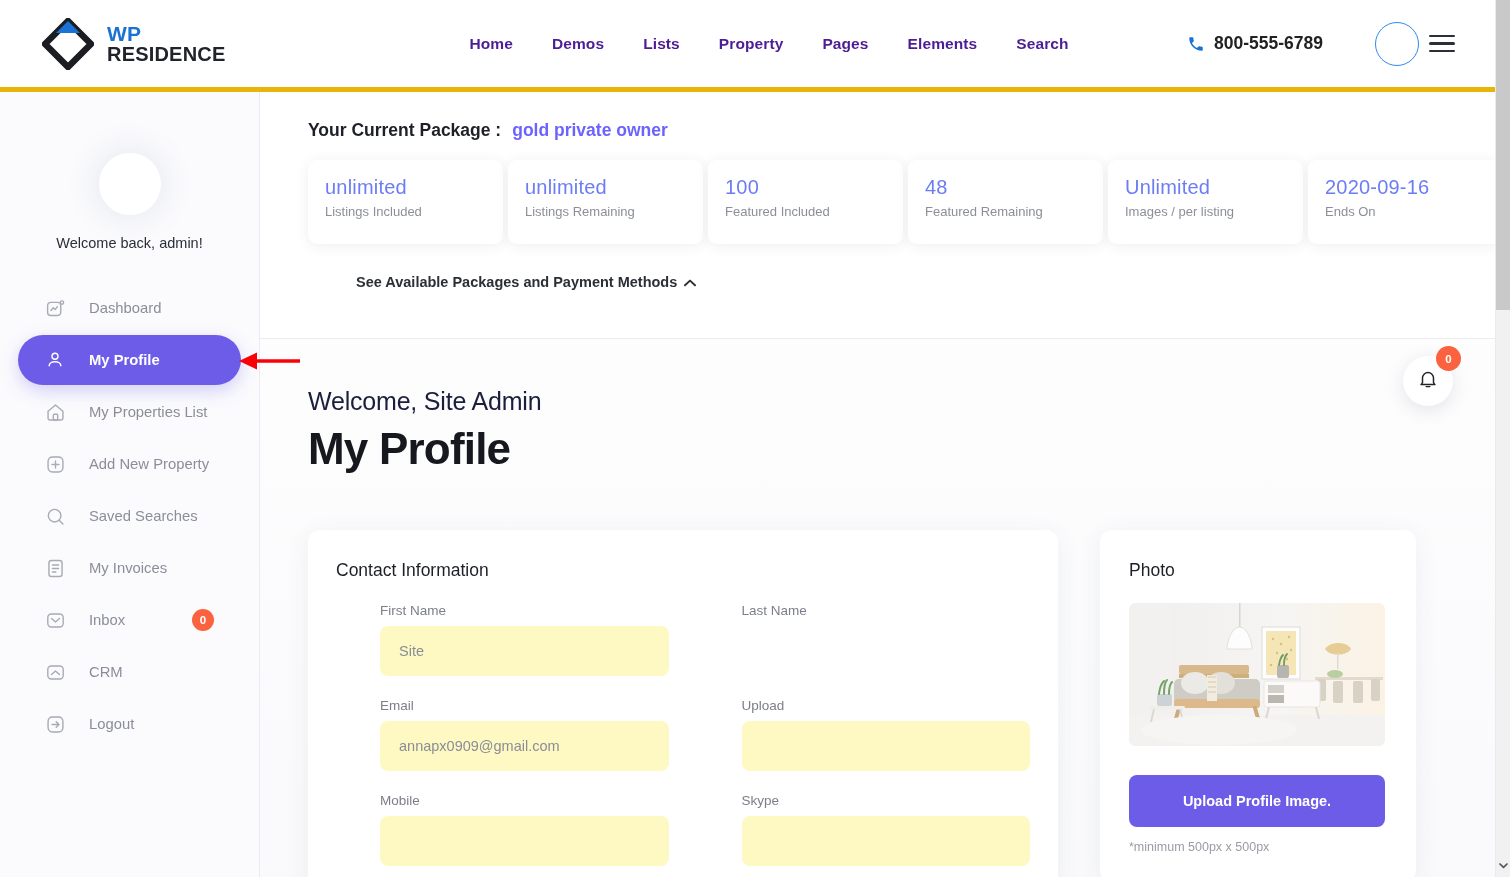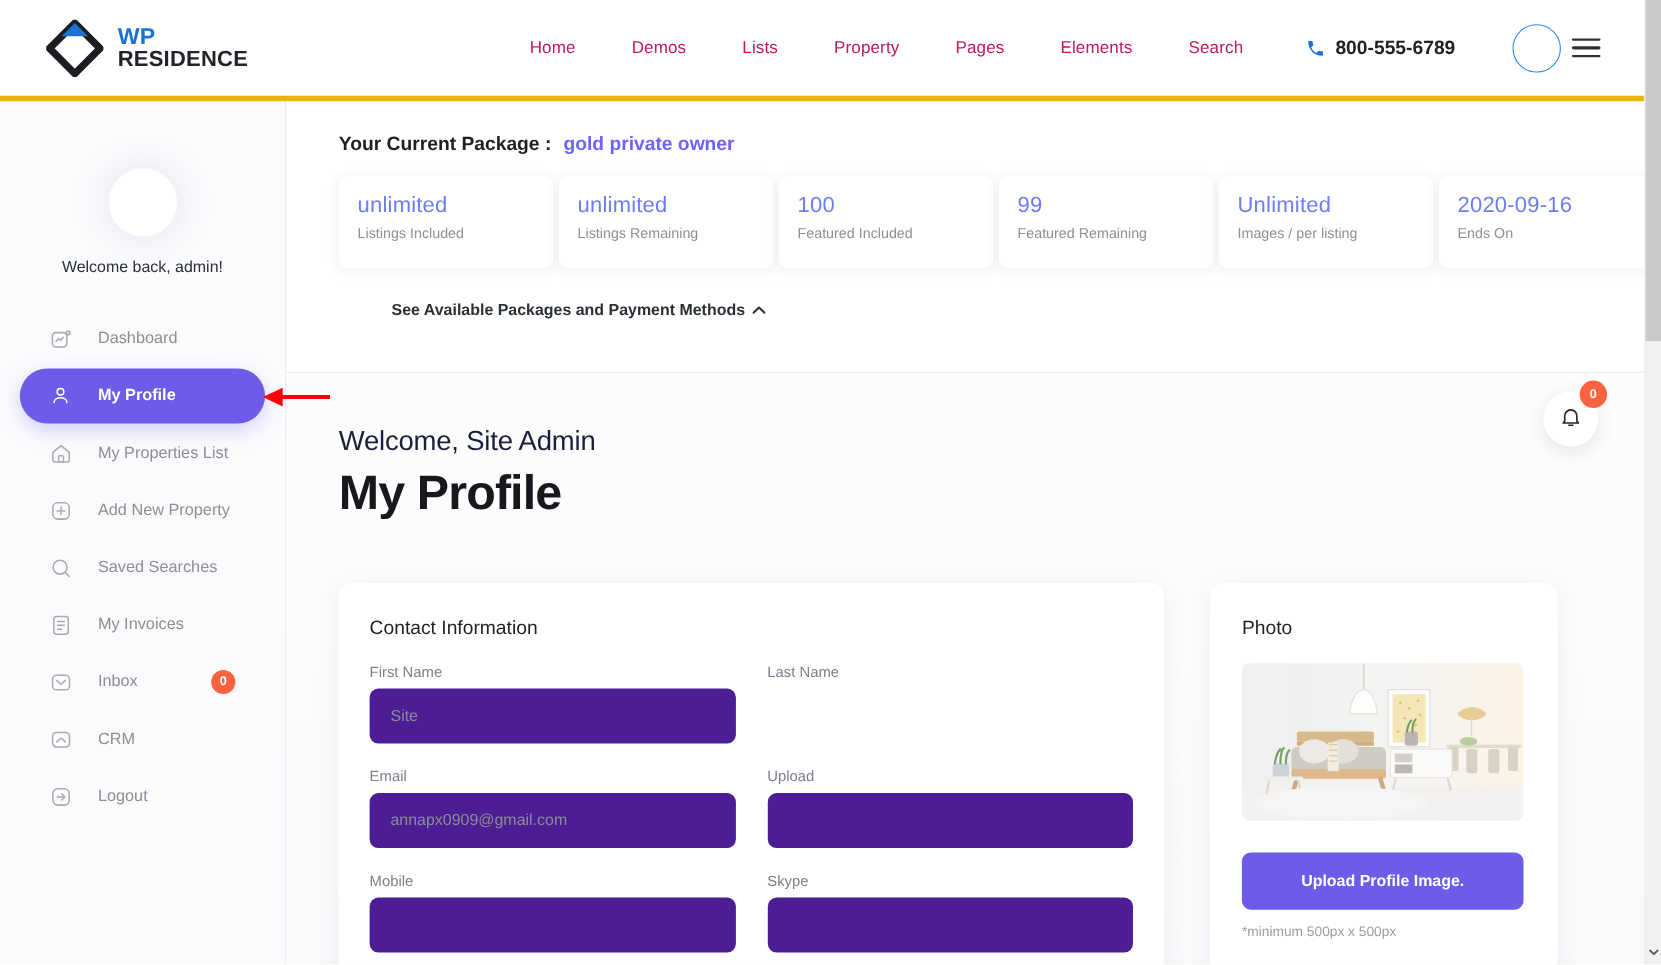--- a/index.html
+++ b/index.html
@@ -20,22 +20,22 @@
     z-index: 30;
   }
   .logo-wrap { display: flex; align-items: center; margin-left: 42px; }
   .logo-mark { width: 52px; height: 52px; position: relative; flex: 0 0 auto; }
   .logo-text { margin-left: 13px; line-height: 1.02; }
   .logo-text .l1 { font-size: 21px; font-weight: bold; color: #1a73d4; letter-spacing: .2px; }
   .logo-text .l2 { font-size: 20px; font-weight: bold; color: #20232a; letter-spacing: .2px; }
 
   .mainnav { display: flex; align-items: center; gap: 39px; margin-left: 244px; }
   .mainnav a {
-    font-size: 15.5px; color: #be185d; text-decoration: none; font-weight: 400;
-    letter-spacing: .1px; white-space: nowrap; margin-left: 12px;
+    font-size: 15.5px; color: #4c1d95; text-decoration: none; font-weight: 700;
+    letter-spacing: .1px; white-space: nowrap;
   }
   .header-right { margin-left: auto; display: flex; align-items: center; margin-right: 40px; gap: 0; }
   .phone { display: flex; align-items: center; gap: 9px; font-size: 17.5px; font-weight: bold; color: #222; }
   .phone svg { display:block; }
   .user-circle {
     width: 44px; height: 44px; border-radius: 50%; border: 1.5px solid #2d8bf0;
     background:#fff; margin-left: 52px;
   }
   .burger { margin-left: 10px; width: 26px; display: flex; flex-direction: column; gap: 5px; cursor: pointer; }
   .burger span { display: block; height: 2.4px; background: #2b2f36; border-radius: 2px; }
@@ -108,26 +108,26 @@
   .cards-row { display: flex; gap: 42px; margin-top: 56px; }
   .card-contact {
     width: 750px; background: #ffffff; border-radius: 12px;
     box-shadow: 0 4px 24px rgba(60,64,90,0.07);
     padding: 30px 28px 34px 28px; flex: 0 0 750px;
   }
   .card-h { font-size: 17.5px; color: #1d2027; font-weight: 400; }
   .form-grid { display: grid; grid-template-columns: 1fr 1fr; column-gap: 29px; row-gap: 8px; margin-top: 22px; }
   .field-label { font-size: 13.5px; color: #7c7f8a; margin-bottom: 8px; }
   .field-input {
-    height: 50px; background: #4c1d95; border-radius: 8px; border: none; width: 100%;
+    height: 50px; background: #fef9c3; border-radius: 8px; border: none; width: 100%;
     padding: 0 19px; font-size: 14.5px; color: #8a8d96;
     font-family: "Liberation Sans", sans-serif;
   }
   .field-input::placeholder { color: #8a8d96; opacity: 1; }
-  .field-block { margin-bottom: 14px; }
+  .field-block { margin-bottom: 14px; margin-left: 44px; }
 
   .card-photo {
     width: 316px; background: #ffffff; border-radius: 12px;
     box-shadow: 0 4px 24px rgba(60,64,90,0.07);
     padding: 30px 29px 30px 29px; flex: 0 0 316px; height: 352px;
   }
   .photo-thumb {
     width: 256px; height: 143px; border-radius: 7px; margin-top: 22px;
     overflow: hidden; position: relative; background: #f3f1ee;
   }
@@ -335,21 +335,21 @@
         </div>
         <div class="pkg-card">
           <div class="v">unlimited</div>
           <div class="k">Listings Remaining</div>
         </div>
         <div class="pkg-card">
           <div class="v">100</div>
           <div class="k">Featured Included</div>
         </div>
         <div class="pkg-card">
-          <div class="v">99</div>
+          <div class="v">48</div>
           <div class="k">Featured Remaining</div>
         </div>
         <div class="pkg-card">
           <div class="v">Unlimited</div>
           <div class="k">Images / per listing</div>
         </div>
         <div class="pkg-card">
           <div class="v">2020-09-16</div>
           <div class="k">Ends On</div>
         </div>

